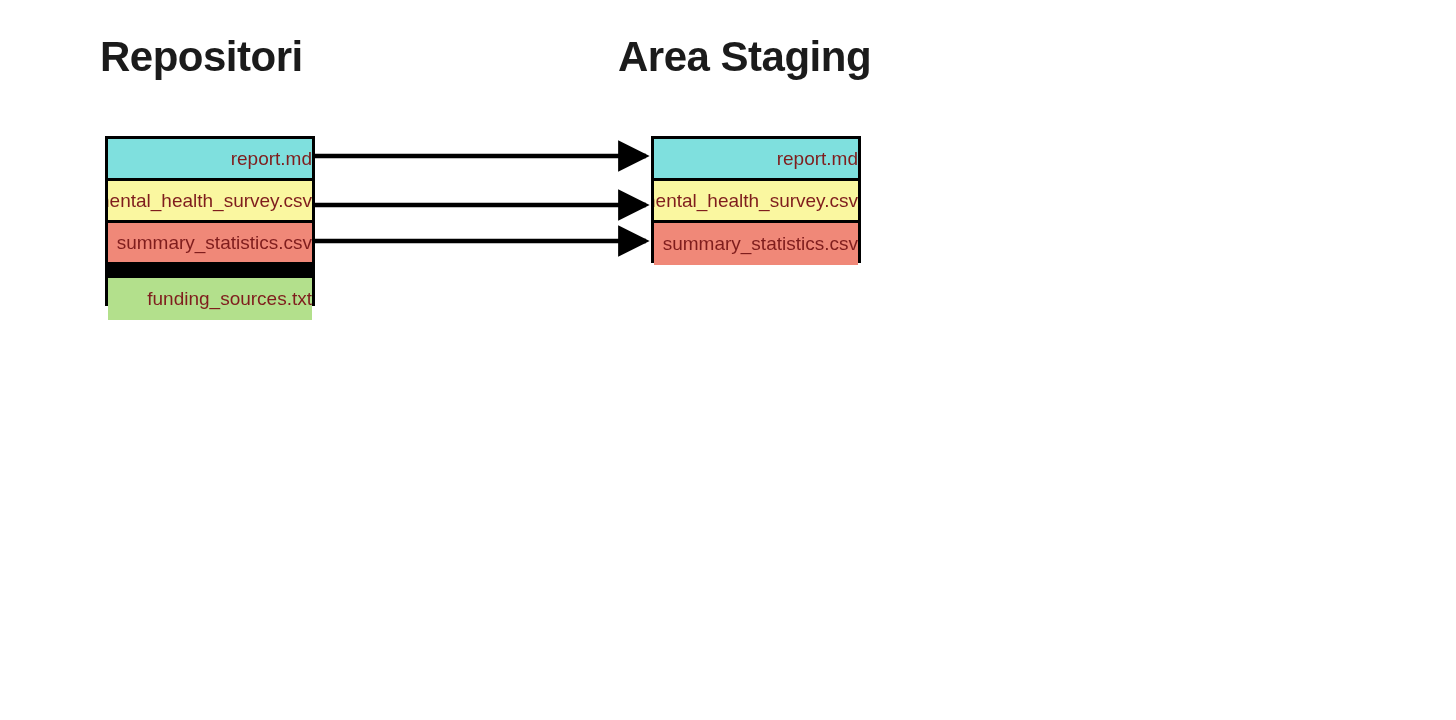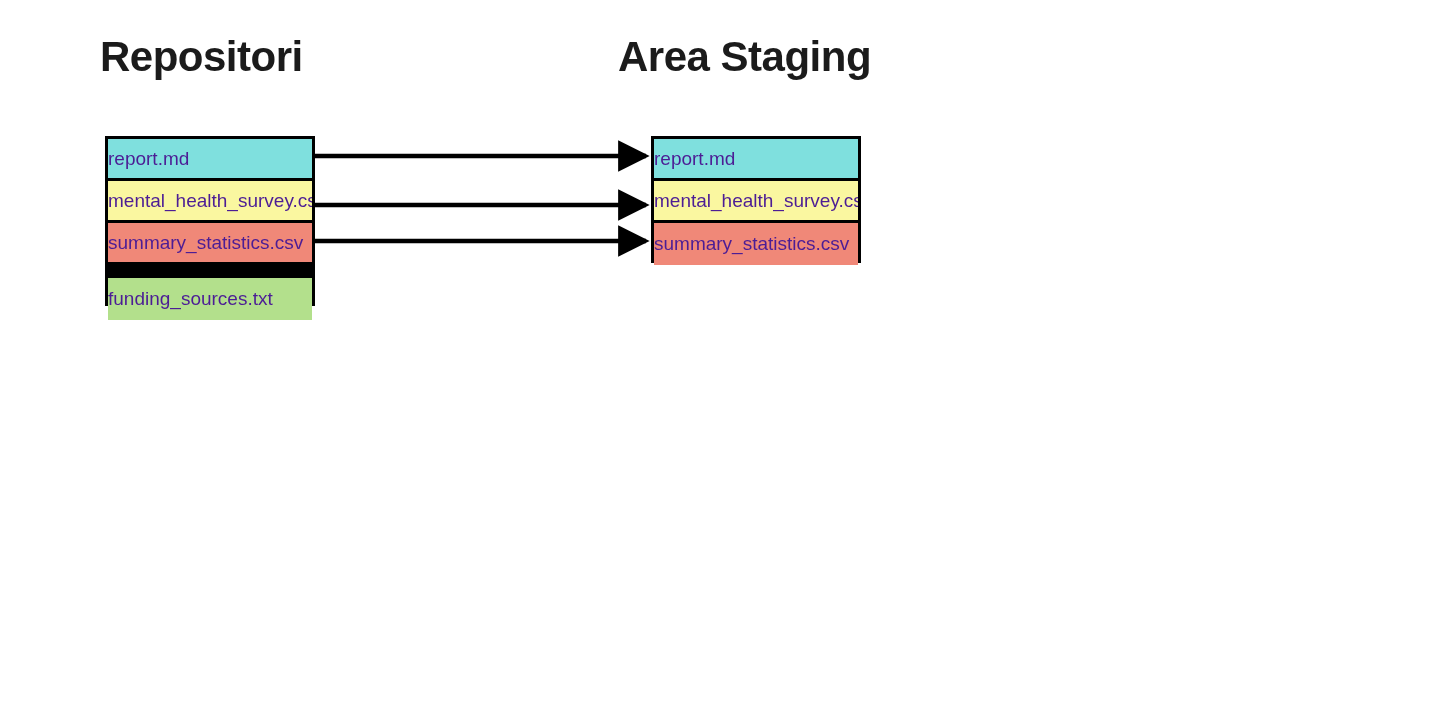--- a/index.html
+++ b/index.html
@@ -56,25 +56,26 @@
     width: 210px;
     height: 127px;
   }
   .file-box {
     box-sizing: border-box;
     width: 100%;
     height: 42px;
     border-bottom: 3px solid #000000;
     display: flex;
     align-items: center;
-    justify-content: flex-start;
+    justify-content: flex-end;
     font-size: 19px;
-    color: #4c1d95;
+    color: #7f1d1d;
     white-space: nowrap;
     overflow: hidden;
+    padding-left: 41px;
   }
   .file-box:last-child {
     border-bottom: none;
   }
   .arrow-layer {
     position: absolute;
     left: 0;
     top: 0;
     width: 1456px;
     height: 720px;

